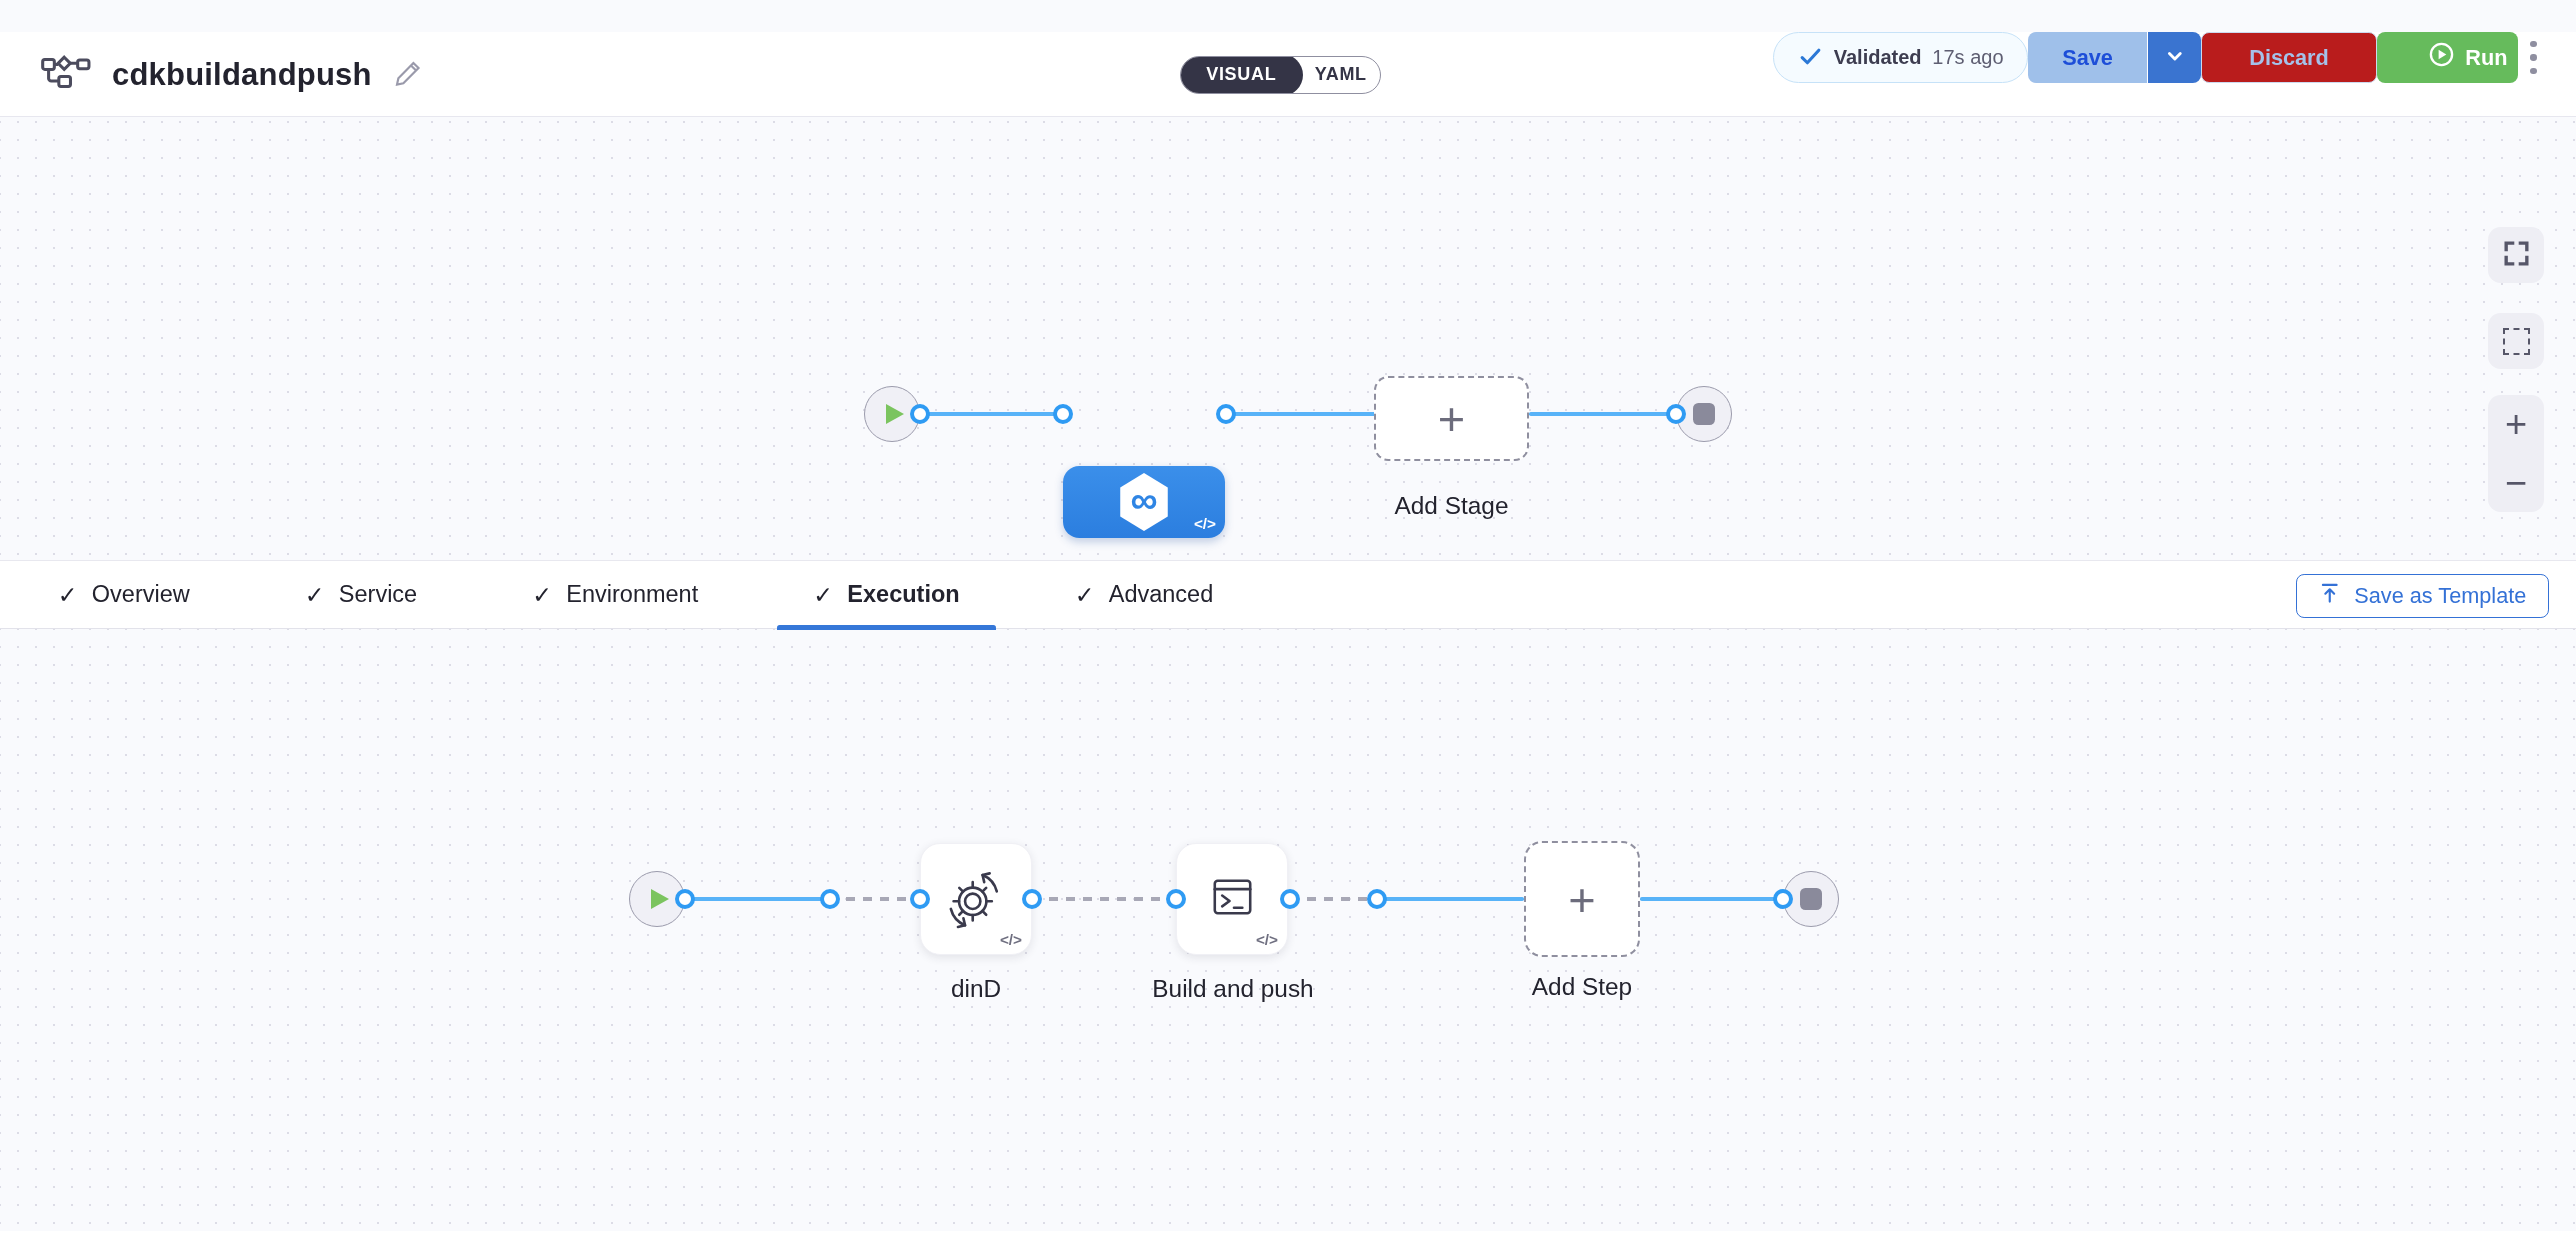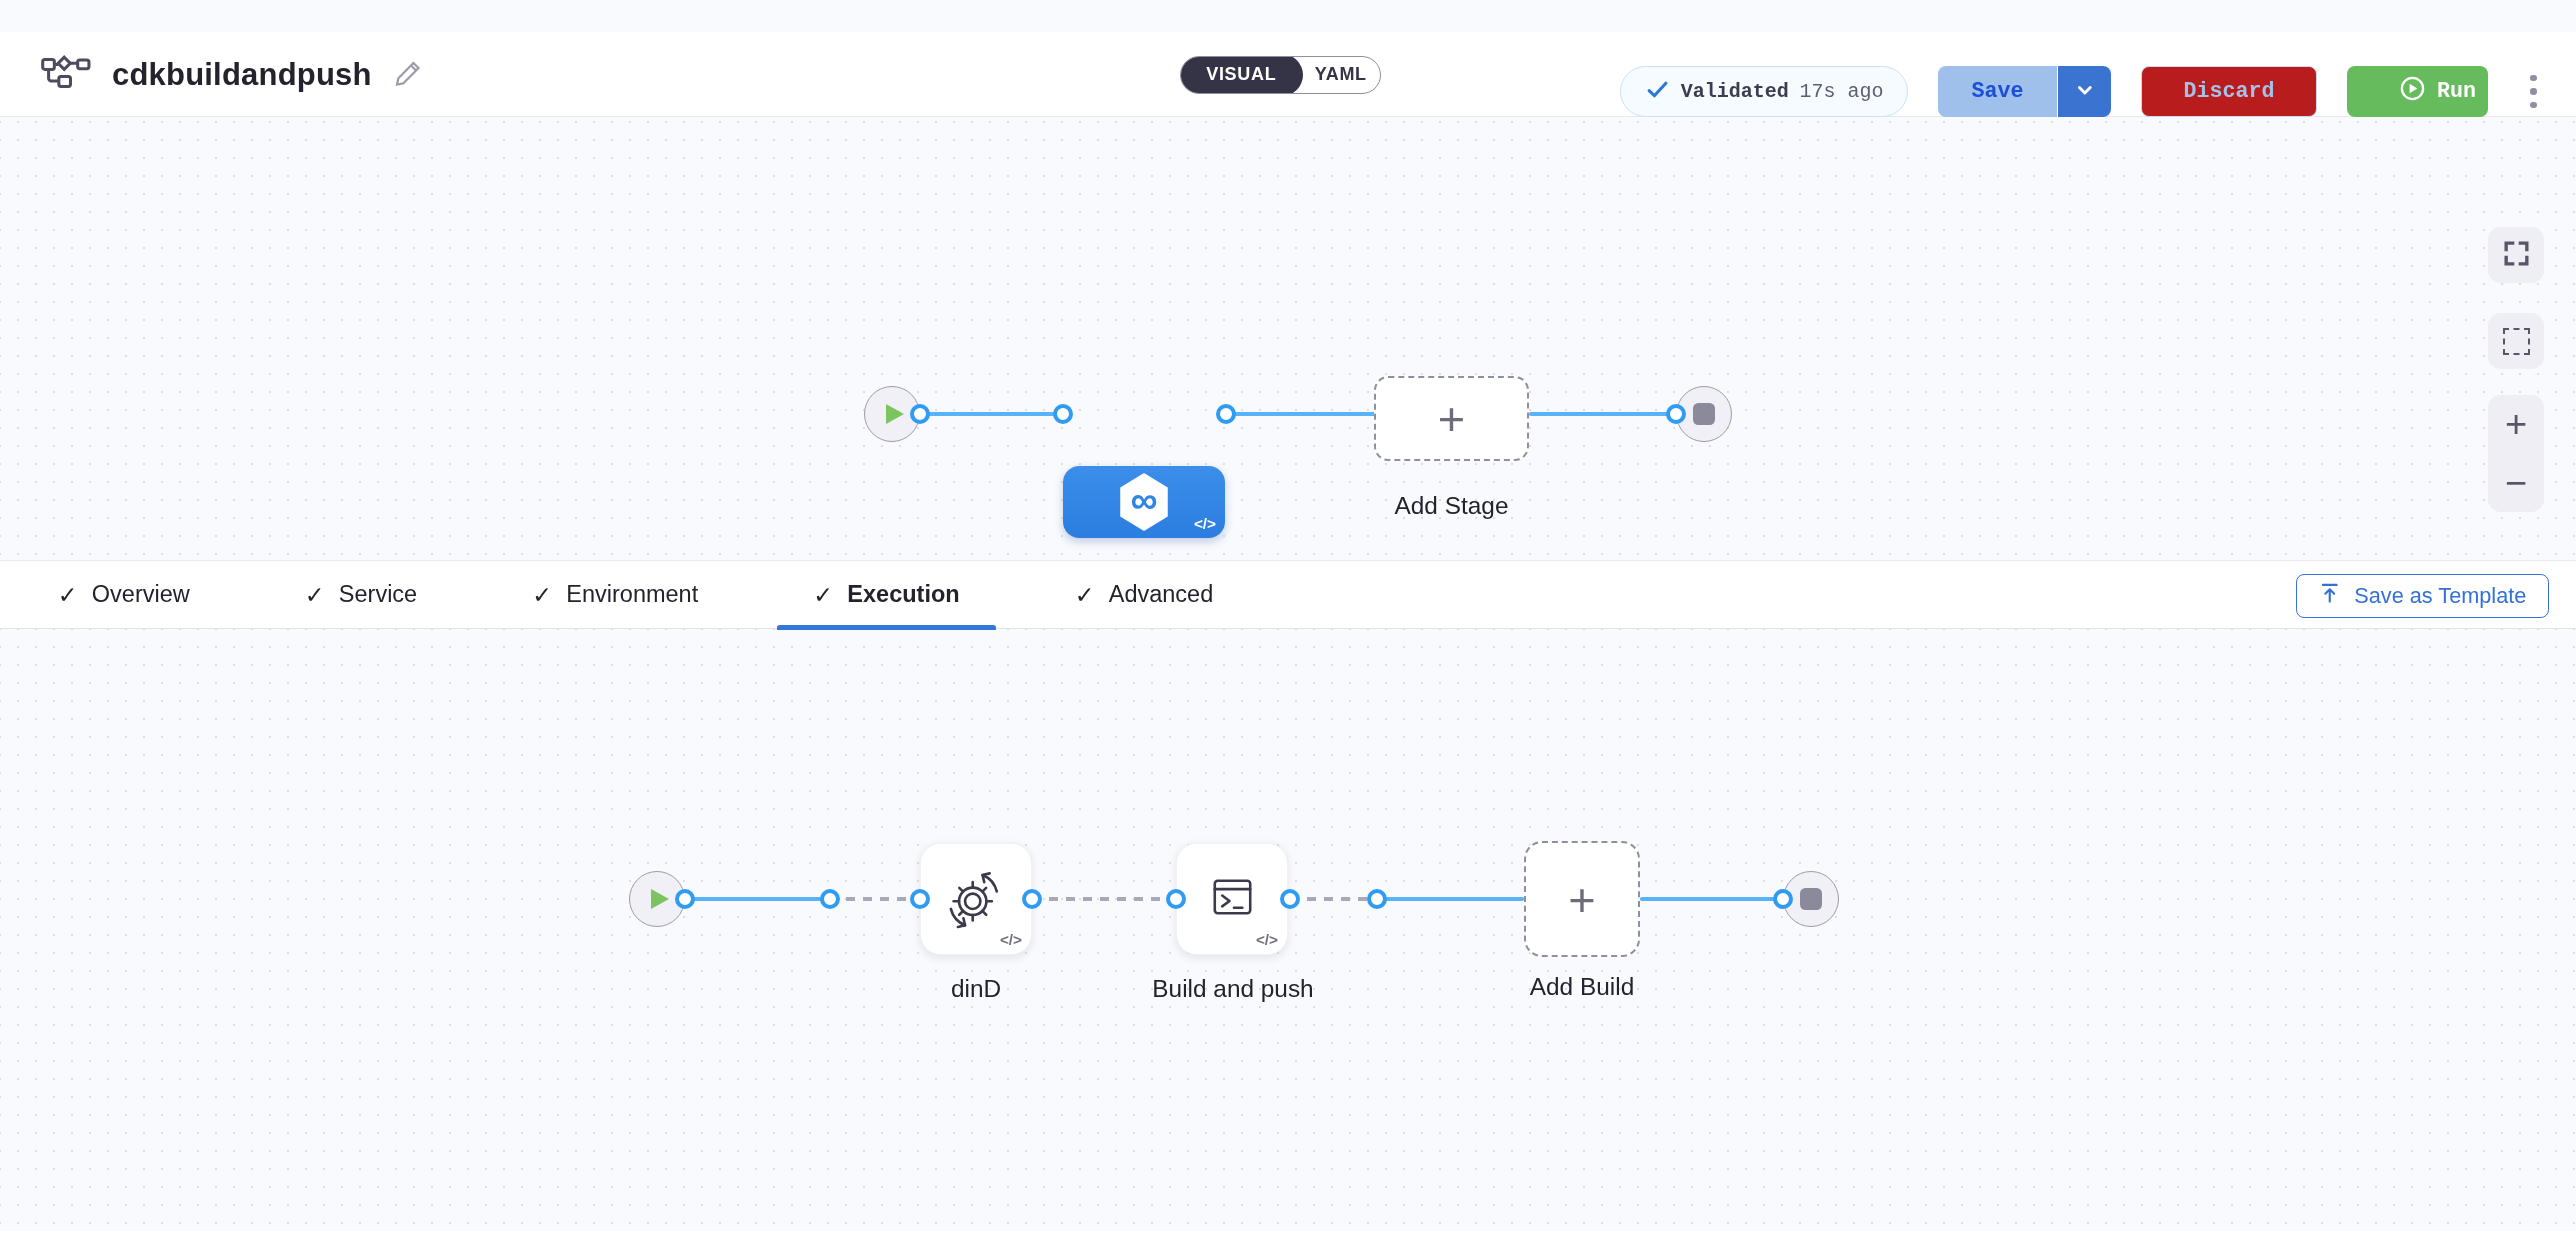--- a/index.html
+++ b/index.html
@@ -10,21 +10,21 @@
   
   .header { position:absolute; top:0; left:0; width:100%; height:85px; background:#ffffff;
             border-bottom:0.9px solid #e7e7ef; z-index:50;margin-top:32px; }
   .header-left { position:absolute; left:40px; top:0; height:85px; display:flex; align-items:center; gap:20px; }
   .page-title { font-size:31px; font-weight:700; color:#23232e; letter-spacing:0.2px; }
   .mode-toggle { position:absolute; left:1180px; top:23.5px; height:38px; display:flex; align-items:center;
                  border:1.8px solid #8f8fa0; border-radius:902px; background:#fff; overflow:hidden; }
   .mode-seg { height:38px; display:flex; align-items:center; padding:0 13px; font-size:18px; font-weight:700;
               letter-spacing:0.7px; color:#343446; cursor:pointer; }
   .mode-seg.sel { background:#343446; color:#ffffff; border-radius:902px; margin:-1.8px; height:42px; padding:0 27px; }
-  .header-right { position:absolute; right:27px; top:0; height:85px; display:flex; align-items:flex-end; gap:30px;font-family:Liberation Mono, monospace; }
+  .header-right { position:absolute; right:27px; top:0; height:85px; display:flex; align-items:flex-start; gap:0; }
   .validated-badge { display:flex; align-items:center; gap:10.8px; height:51px; padding:0 23.5px;
                      border:1.8px solid #c6e2f8; border-radius:902px; background:#f5fbff; }
   .validated-label { font-size:20px; font-weight:700; color:#3d3d50; }
   .validated-time { font-size:20px; color:#5e5e72; }
   .btn { height:51px; display:flex; align-items:center; justify-content:center; border-radius:8.1px;
          font-size:21.7px; font-weight:700; cursor:pointer; }
   .save-split { display:flex; height:51px; }
   .btn-save { width:119px; background:#9fc0ea; color:#1d4ed8; border-radius:8.1px 0 0 8.1px; }
   .btn-save-caret { width:54px; background:#3a74d0; border-radius:0 8.1px 8.1px 0; border-left:1.8px solid #ffffff;
                     display:flex; align-items:center; justify-content:center; cursor:pointer; }
@@ -291,21 +291,21 @@
     </div>
     <div class="port" style="left:1166px; top:260px;"></div>
     <div class="port" style="left:1280px; top:260px;"></div>
     <div class="node-label" style="left:1120px; top:346px; width:226px;">Build and push</div>
 
     <div class="port" style="left:1367px; top:260px;"></div>
 
     <div class="add-node" style="left:1524px; top:212px; width:116px; height:116px; border-radius:18px;">
       <span class="add-plus">+</span>
     </div>
-    <div class="node-label" style="left:1524px; top:344px; width:116px;">Add Build</div>
+    <div class="node-label" style="left:1524px; top:344px; width:116px;">Add Step</div>
 
     <div class="port" style="left:1773px; top:260px;"></div>
     <div class="term-node" style="left:1783px; top:242px;">
       <span class="stop-sq"></span>
     </div>
   </div>
 
   <div class="footer-strip"></div>
 </div>
 

